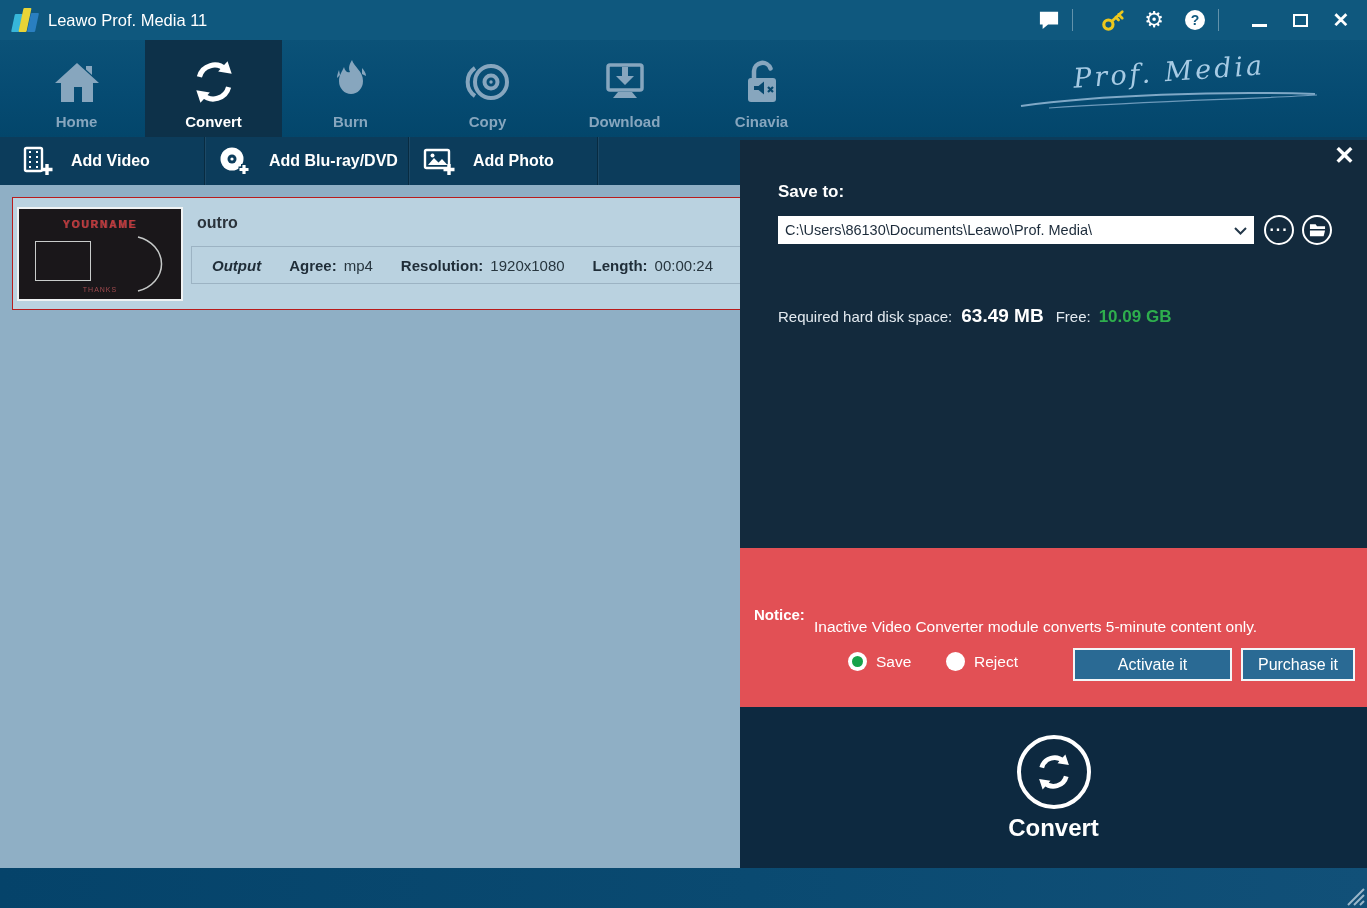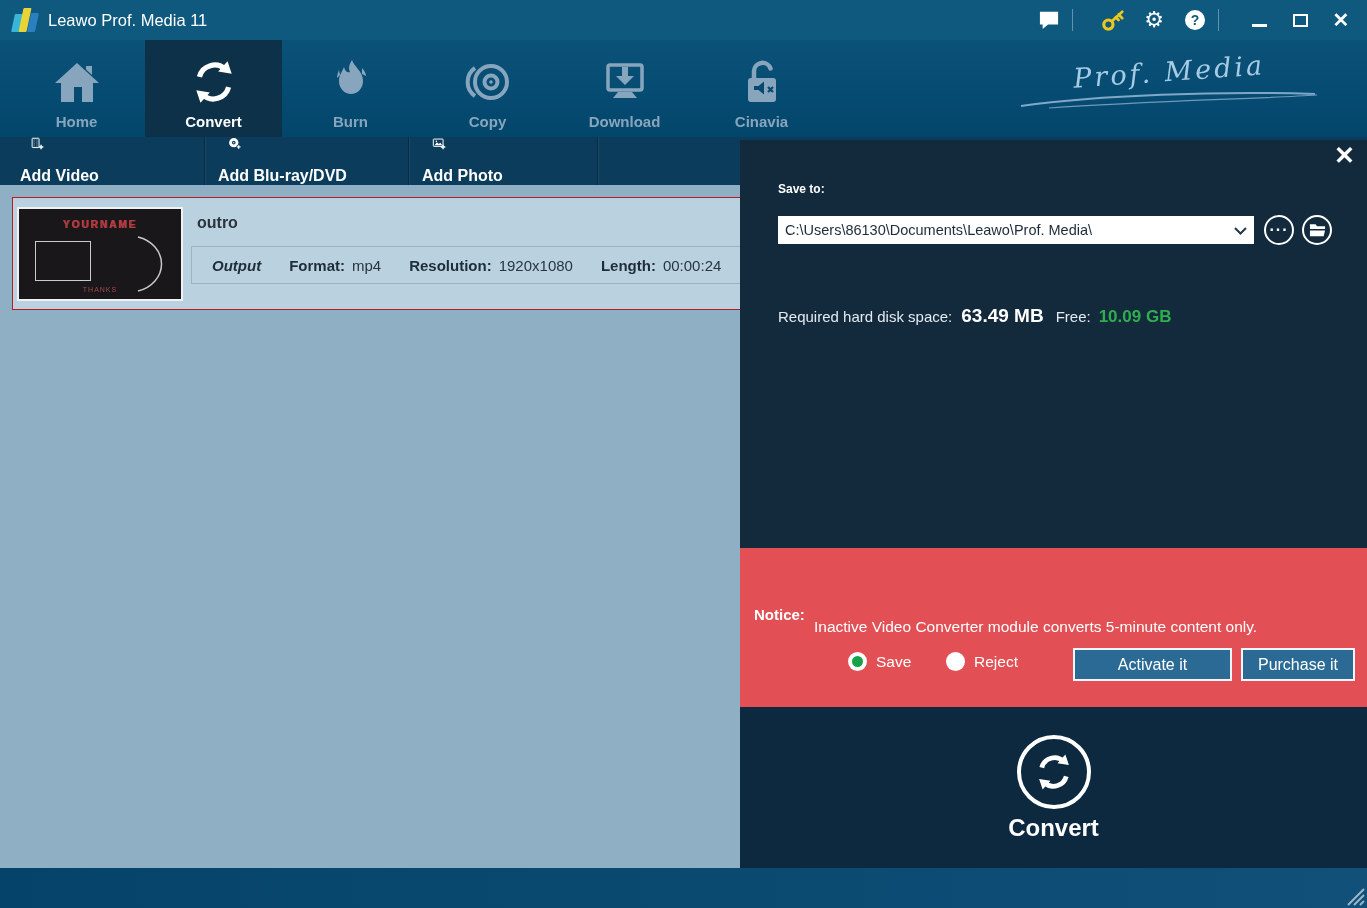--- a/index.html
+++ b/index.html
@@ -33,39 +33,39 @@
   .tab { width:137px; height:97px; display:flex; flex-direction:column; align-items:center; padding-top:15px; color:#87a6be; cursor:pointer; }
   .tab.active { background:#0d3149; color:#fff; }
   .tab .ticon { height:54px; display:flex; align-items:center; justify-content:center; }
   .tab .tlabel { font-size:15px; font-weight:bold; margin-top:4px; }
   #brand { position:absolute; right:48px; top:16px; width:300px; text-align:center; pointer-events:none; }
   #brand .brand-text { font-family:"DejaVu Serif", serif; font-style:italic; font-size:27px; color:#a7cbe4; letter-spacing:3px; display:inline-block; transform:rotate(-4deg); }
   #brand svg { display:block; margin-top:2px; }
   
   #toolbar { position:absolute; left:0; top:137px; width:1367px; height:48px; background:#0c3c5b; }
   .tool-sep { position:absolute; top:0; width:1px; height:48px; background:rgba(0,0,0,.28); box-shadow:1px 0 0 rgba(255,255,255,.07); }
-  .toolbtn { position:absolute; top:0; height:48px; display:flex; gap:17px; color:#fff; font-size:16px; font-weight:bold; cursor:pointer;flex-direction:column; }
+  .toolbtn { position:absolute; top:0; height:48px; display:flex; align-items:center; gap:17px; color:#fff; font-size:16px; font-weight:bold; cursor:pointer; }
   
   #content { position:absolute; left:0; top:185px; width:1367px; height:683px; background:#8fafc5; }
   #file-item { position:absolute; left:12px; top:12px; width:1343px; height:113px; background:#bad2e0; border:1px solid #b91c1c; }
   #thumb { position:absolute; left:4px; top:9px; width:166px; height:94px; background:#1a171a; border:2px solid #eff2f3; }
   .thumb-top { position:absolute; top:10px; width:100%; text-align:center; color:#c23a3c; font-size:10px; font-weight:bold; letter-spacing:2px; text-shadow:1px 0 #7e3d44; }
   .thumb-bottom { position:absolute; bottom:6px; width:100%; text-align:center; color:#a04a4e; font-size:7px; letter-spacing:1px; }
   .thumb-rect { position:absolute; left:16px; top:32px; width:56px; height:40px; border:1px solid #c9cccb; }
   .thumb-arc { position:absolute; right:18px; top:26px; }
   #item-title { position:absolute; left:184px; top:16px; font-size:16px; font-weight:600; color:#2b333b; }
   #info-box { position:absolute; left:178px; top:48px; width:1150px; height:38px; border:1px solid #9cb3c3; display:flex; align-items:center; padding-left:20px; gap:28px; white-space:nowrap; }
   .out-label { font-style:italic; font-weight:bold; font-size:15px; color:#1f2d38; }
   .f-pair { font-size:15px; color:#27363f; }
   .f-pair b { color:#1f2d38; margin-right:7px; }
   
   #panel { position:absolute; left:740px; top:140px; width:627px; height:728px; }
   #panel-top { position:absolute; left:0; top:0; width:627px; height:408px; background:#132a3d; }
   #panel-close { position:absolute; right:12px; top:0px; color:#fff; font-size:25px; font-weight:bold; cursor:pointer; line-height:30px; }
-  #saveto-label { position:absolute; left:38px; top:42px; color:#fff; font-size:12px; font-weight:bold; }
+  #saveto-label { position:absolute; left:38px; top:42px; color:#fff; font-size:17px; font-weight:bold; }
   #path-field { position:absolute; left:38px; top:76px; width:476px; height:28px; background:#fff; border:1px solid #fff; }
   #path-input { position:absolute; left:0; top:0; width:446px; height:26px; border:none; outline:none; background:transparent; font-size:14.5px; color:#1c2b3a; padding:0 6px; font-family:"Liberation Sans", sans-serif; }
   #path-chevron { position:absolute; right:6px; top:10px; }
   .circ-btn { position:absolute; top:75px; width:30px; height:30px; border:2px solid #fff; border-radius:50%; display:flex; align-items:center; justify-content:center; color:#fff; cursor:pointer; }
   #btn-more { left:524px; font-size:16px; font-weight:bold; letter-spacing:1px; line-height:10px; }
   #btn-folder { left:562px; }
   #disk-row { position:absolute; left:38px; top:118px; display:flex; align-items:baseline;margin-top:47px; }
   #req-label { color:#e3eaf0; font-size:15px; }
   #req-value { color:#fff; font-size:19px; font-weight:bold; margin-left:9px; }
   #free-label { color:#e3eaf0; font-size:15px; margin-left:12px; }
@@ -251,21 +251,21 @@
         <div class="thumb-top">YOURNAME</div>
         <div class="thumb-rect"></div>
         <svg class="thumb-arc" width="28" height="58" viewBox="0 0 28 58">
             <path d="M3 2A32 28 0 0 1 3 56" stroke="#c6c9c8" fill="none" stroke-width="1.5"></path>
           </svg>
         <div class="thumb-bottom">THANKS</div>
       </div>
       <div id="item-title">outro</div>
       <div id="info-box">
         <span class="out-label">Output</span>
-        <span class="f-pair"><b>Format:</b><span>mp4</span></span>
+        <span class="f-pair"><b>Agree:</b><span>mp4</span></span>
         <span class="f-pair"><b>Resolution:</b><span>1920x1080</span></span>
         <span class="f-pair"><b>Length:</b><span>00:00:24</span></span>
         <span class="f-pair"><b>Size:</b><span>6</span></span>
       </div>
     </div>
   </div>
 
   <div id="panel">
     <div id="panel-top">
       <div id="panel-close">✕</div>

